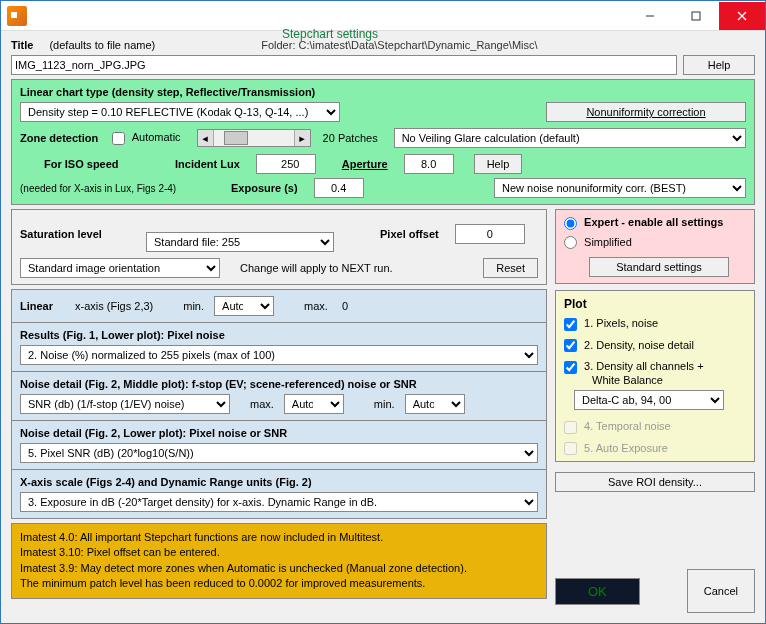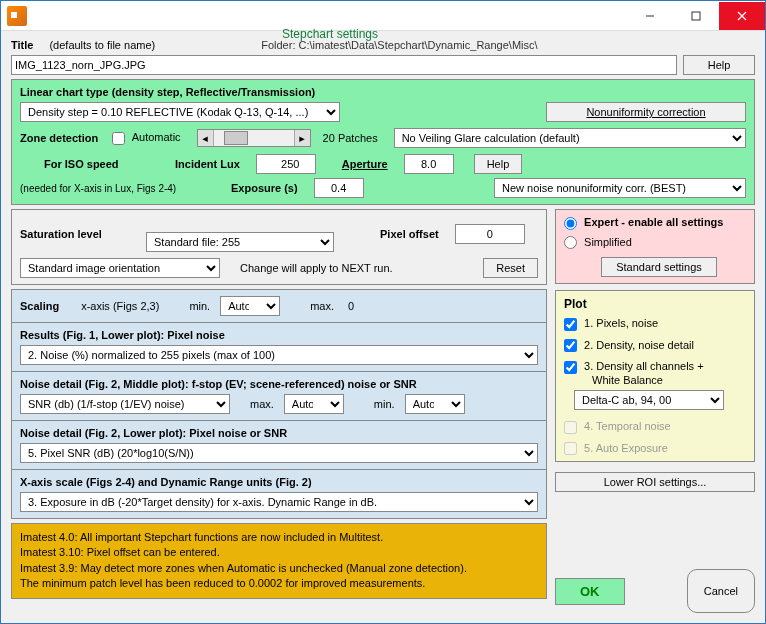--- a/index.html
+++ b/index.html
@@ -18,21 +18,21 @@
 .label-bold { font-weight: bold; }
 .panel { border: 1px solid #888; padding: 6px 8px; }
 .panel.purple { background: #86efac; }
 .panel.blue { background: #d4e4f0; }
 .panel.gray { background: #eab308; }
 .panel.pink { background: #ffd8dc; }
 .panel.yellow { background: #f8f8d0; }
 input[type=text], select { border: 1px solid #888; background: #fff; padding: 1px 3px; height: 20px; font-size: 11px; }
 select { padding-right: 14px; }
 .btn { border: 1px solid #888; background: #f0f0f0; padding: 3px 12px; cursor: pointer; font-size: 11px; }
-.btn.ok { background: #86efac; color: #008000; font-weight: bold; padding: 5px 24px; font-size: 13px; }
+.btn.ok { background: #0f172a; color: #008000; font-weight: normal; padding: 5px 32px; font-size: 13px; }
 .main-split { display: flex; gap: 8px; flex: 1; justify-content: flex-end; }
 .left-col { flex: 1; display: flex; flex-direction: column; gap: 4px; }
 .right-col { width: 200px; display: flex; flex-direction: column; gap: 6px; }
 .section-title { font-weight: bold; margin-bottom: 4px; }
 hr.sep { border: none; border-top: 1px solid #888; margin: 6px -8px; }
 .scroll-h { display: inline-flex; border: 1px solid #888; background: #f0f0f0; height: 18px; }
 .scroll-h .arr { width: 16px; display:flex; align-items:center; justify-content:center; background:#e0e0e0; border-right:1px solid #aaa; }
 .scroll-h .arr:last-child { border-right:none; border-left:1px solid #aaa; }
 .scroll-h .track { width: 80px; position: relative; }
 .scroll-h .thumb { position:absolute; left:10px; top:1px; width:24px; height:14px; background:#ccc; border:1px solid #888; }
@@ -135,21 +135,21 @@
           <div class="row" style="margin-top:6px;">
             <select style="width:200px;"><option>Standard image orientation</option></select>
             <span style="margin-left:14px;">Change will apply to NEXT run.</span>
             <div style="flex:1;"></div>
             <button class="btn">Reset</button>
           </div>
         </div>
 
         <div class="panel blue">
           <div class="row">
-            <span class="label-bold">Scaling</span>
+            <span class="label-bold">Linear</span>
             <span style="margin-left:16px;">x-axis (Figs 2,3)</span>
             <span style="margin-left:24px;">min.</span>
             <select style="width:60px; margin-left:4px;"><option>Auto</option></select>
             <span style="margin-left:24px;">max.</span>
             <span style="margin-left:8px;">0</span>
           </div>
           <hr class="sep">
           <div class="label-bold">Results (Fig. 1, Lower plot):   Pixel noise</div>
           <select style="width:100%; margin-top:4px;"><option>2. Noise (%) normalized to 255 pixels (max of 100)</option></select>
           <hr class="sep">
@@ -174,36 +174,36 @@
           <div>Imatest 3.10:  Pixel offset can be entered.</div>
           <div>Imatest 3.9:   May detect more zones when Automatic is unchecked (Manual zone detection).</div>
           <div>The minimum patch level has been reduced to 0.0002 for improved measurements.</div>
         </div>
       </div>
 
       <div class="right-col">
         <div class="panel pink">
           <label class="label-bold" style="display:block; margin-bottom:6px;"><input type="radio" name="mode" checked="" style=""> <span>Expert - enable all settings</span></label>
           <label style="display:block; margin-bottom:8px;"><input type="radio" name="mode" style=""> <span>Simplified</span></label>
-          <div style="text-align:center;"><button class="btn" style="width:116px;margin-left:8px;">Standard settings</button></div>
+          <div style="text-align:center;"><button class="btn" style="width:140px;margin-left:8px;">Standard settings</button></div>
         </div>
 
         <div class="panel yellow">
           <div class="label-bold" style="font-size:12px; margin-bottom:6px;">Plot</div>
           <label style="display:block; margin-bottom:8px;"><input type="checkbox" checked="" style=""> <span>1. Pixels, noise</span></label>
           <label style="display:block; margin-bottom:8px;"><input type="checkbox" checked="" style=""> <span>2. Density, noise detail</span></label>
           <label style="display:block;"><input type="checkbox" checked="" style=""> <span>3. Density all channels +</span></label>
           <div style="margin-left:28px; margin-bottom:4px;">White Balance</div>
           <select style="width:150px; margin-left:10px; margin-bottom:10px;"><option>Delta-C ab, 94, 00</option></select>
           <label class="disabled" style="display:block; margin-bottom:8px;"><input type="checkbox" disabled="" style=""> <span>4. Temporal noise</span></label>
           <label class="disabled" style="display:block;"><input type="checkbox" disabled="" style=""> <span>5. Auto Exposure</span></label>
         </div>
 
-        <button class="btn" style="width:100%; margin-top:4px;">Lower ROI settings...</button>
+        <button class="btn" style="width:100%; margin-top:4px;">Save ROI density...</button>
 
         <div class="row" style="margin-top:auto; justify-content:space-between;">
           <button class="btn ok">OK</button>
-          <button class="btn" style="padding:15px 16px;border-radius:10px;">Cancel</button>
+          <button class="btn" style="padding:15px 16px;">Cancel</button>
         </div>
       </div>
     </div>
   </div>
 </div>
 
 </body></html>

